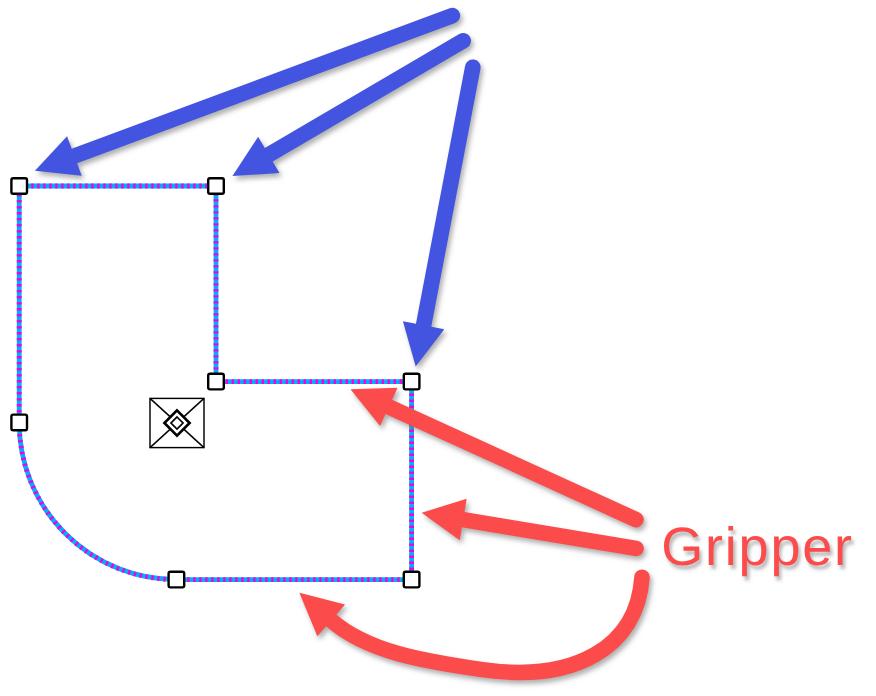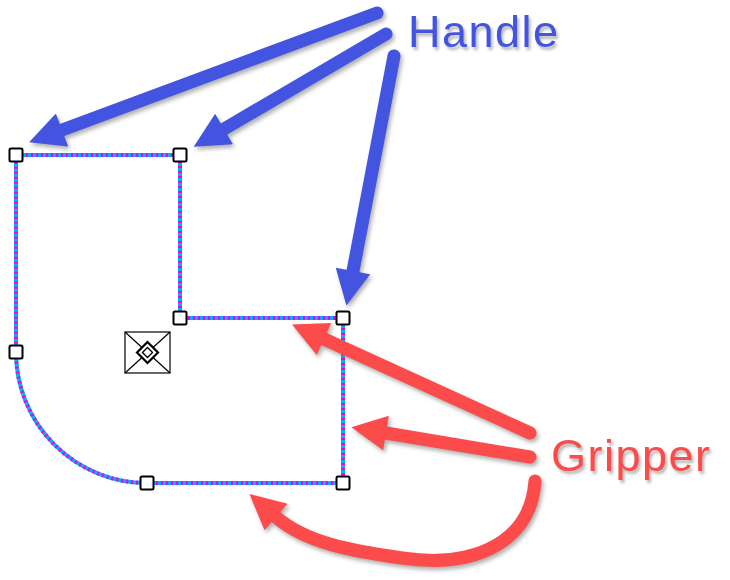--- a/index.html
+++ b/index.html
@@ -85,17 +85,16 @@
       <line class="arrow-shaft" x1="394" y1="56" x2="353" y2="271" marker-end="url(#head-blue)" stroke="#4355e0"></line>
     </g>
 
     <g class="shadowed">
       <line class="arrow-shaft" x1="530" y1="433" x2="324" y2="339" marker-end="url(#head-red)" stroke="#fb4b4b"></line>
       <line class="arrow-shaft" x1="530" y1="457" x2="386" y2="433" marker-end="url(#head-red)" stroke="#fb4b4b"></line>
       <path class="arrow-shaft" d="M535,481 C531,540 478,569 402,558 C352,551 306,543 276,517" marker-end="url(#head-red)" stroke="#fb4b4b"></path>
     </g>
   </svg>
 
-  <div class="label label-handle">Handle</div>
 
   <div class="label label-gripper">Gripper</div>
 
 </div>
 
 </body></html>

